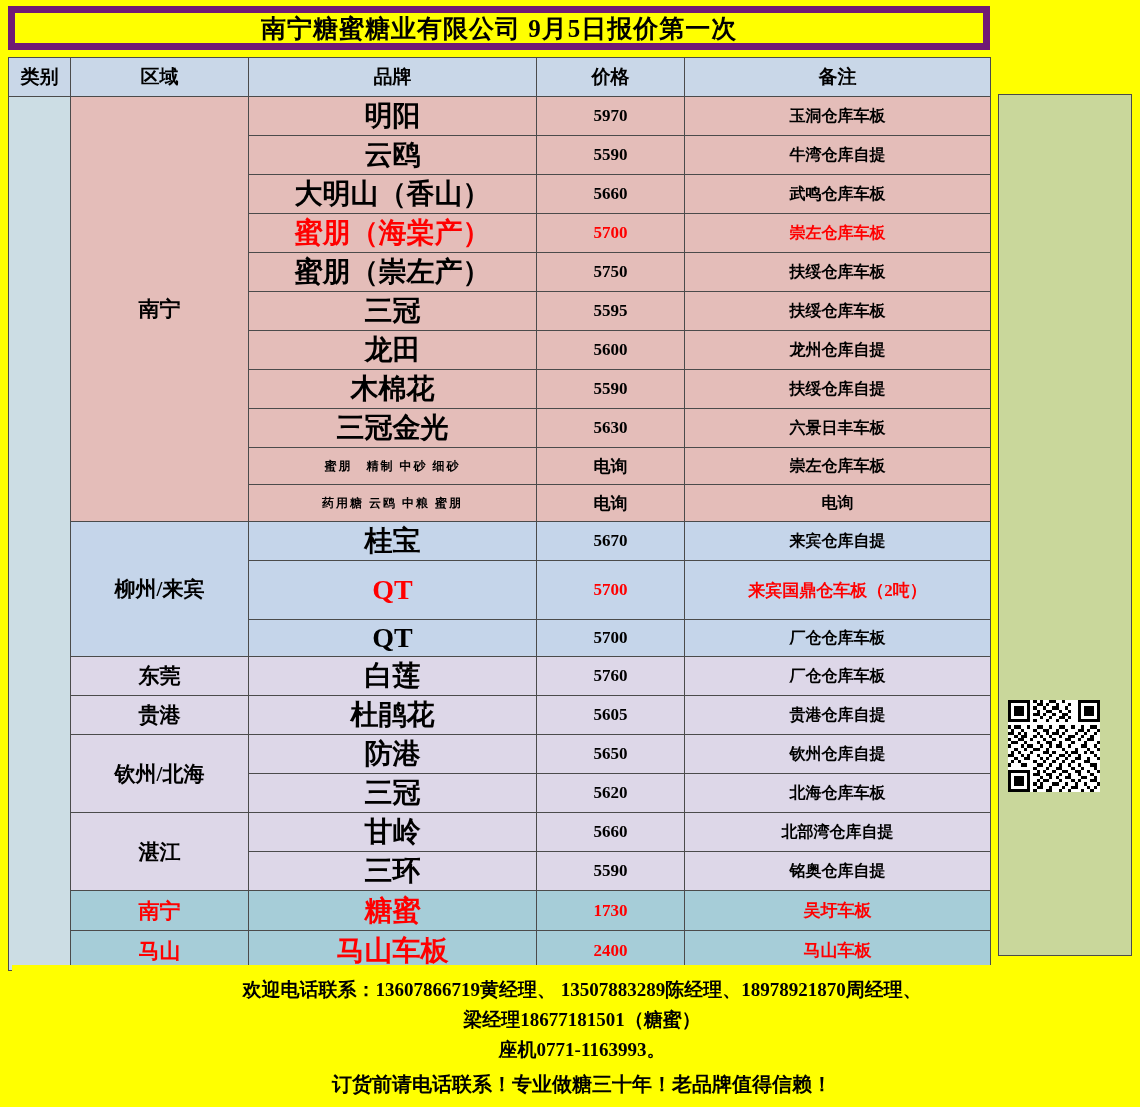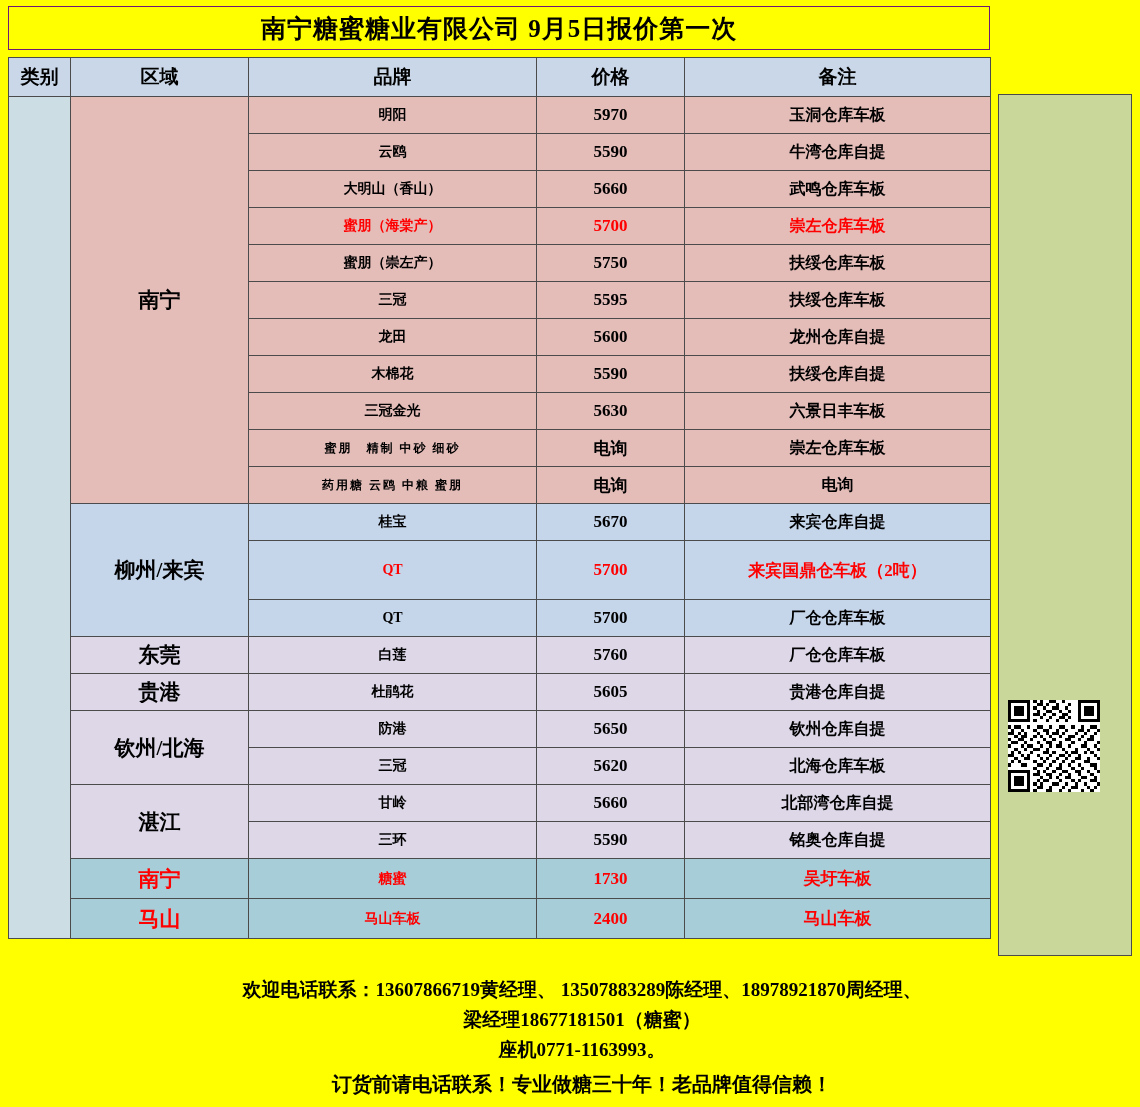--- a/index.html
+++ b/index.html
@@ -21,21 +21,21 @@
   }
 
   
   .title-bar {
     position: absolute;
     left: 8px;
     top: 6px;
     width: 982px;
     height: 44px;
     background: #ffff00;
-    border: 1px solid #701a75;
+    border: 7px solid #701a75;
     box-sizing: border-box;
     display: flex;
     align-items: center;
     justify-content: center;
   }
   .title-bar .title-text {
     font-size: 25px;
     font-weight: bold;
     color: #000;
     letter-spacing: 1px;
@@ -85,21 +85,21 @@
   .grp-liuzhou td.note { background: #c5d5ea; }
   .grp-dongguan td.region,
   .grp-dongguan td.brand,
   .grp-dongguan td.price,
   .grp-dongguan td.note { background: #ddd7e8; }
   .grp-bottom td.region,
   .grp-bottom td.brand,
   .grp-bottom td.price,
   .grp-bottom td.note { background: #a6cdd8; }
 
-  td.brand { font-size: 14px; }
+  td.brand { font-size: 28px; }
   td.region { font-size: 21px; }
   td.price { font-size: 17px; font-weight: normal; }
   td.note  { font-size: 16px; }
   td.brand.small { font-size: 12px; letter-spacing: 2px; text-align: center; }
   td.note.big { font-size: 17px; margin-left: 32px; }
   .red { color: #ff0000 !important; }
 
   
   .side-panel {
     position: absolute;

